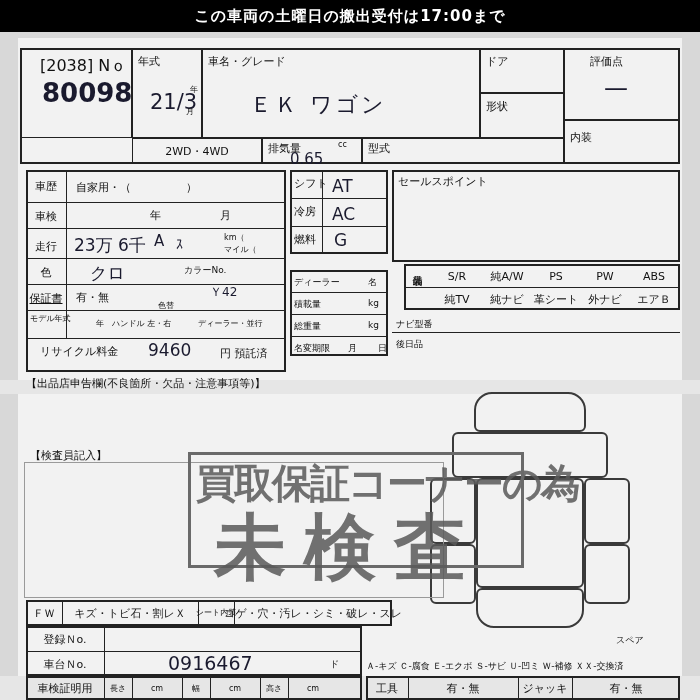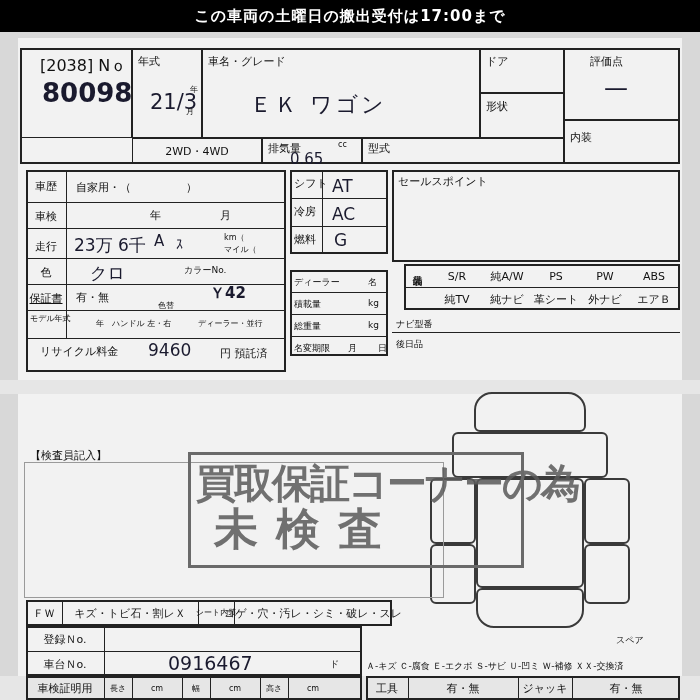--- a/index.html
+++ b/index.html
@@ -127,34 +127,35 @@
   <div class="hand" style="left:74px;top:234px;font-size:17px;">23万 6千</div>
   <div class="hand" style="left:154px;top:232px;font-size:15px;">A</div>
   <div class="hand" style="left:176px;top:236px;font-size:14px;">ｽ</div>
   <div class="lbl xs" style="left:224px;top:232px;">km（</div>
   <div class="lbl xs" style="left:224px;top:244px;">マイル（</div>
 
   <div class="lbl ctr" style="left:26px;top:262px;width:40px;height:20px;">色</div>
   <div class="hand" style="left:90px;top:262px;font-size:17px;">クロ</div>
   <div class="lbl xs" style="left:158px;top:262px;line-height:9px;margin-top:39px;">色替</div>
   <div class="lbl sm" style="left:184px;top:264px;">カラーNo.</div>
-  <div class="hand" style="left:210px;top:284px;font-size:15px;font-weight:bold;">Ｙ42</div>
+  <div class="hand" style="left:210px;top:284px;font-size:12px;">Ｙ42</div>
 
   <div class="lbl ctr" style="left:26px;top:288px;width:40px;height:20px;text-decoration:underline;">保証書</div>
   <div class="lbl" style="left:76px;top:290px;">有・無</div>
 
   <div class="lbl xs" style="left:30px;top:314px;line-height:10px;width:34px;">モデル年式</div>
   <div class="lbl xs" style="left:96px;top:318px;">年</div>
   <div class="lbl xs" style="left:112px;top:318px;">ハンドル 左・右</div>
   <div class="lbl xs" style="left:198px;top:318px;">ディーラー・並行</div>
 
   <div class="lbl" style="left:40px;top:344px;">リサイクル料金</div>
   <div class="hand" style="left:148px;top:340px;font-size:17px;">9460</div>
   <div class="lbl" style="left:220px;top:346px;">円 預託済</div>
 
+  <div class="lbl" style="left:26px;top:376px;">【出品店申告欄(不良箇所・欠品・注意事項等)】</div>
 
   <div class="bx th" style="left:290px;top:170px;width:98px;height:84px;"></div>
   <div class="line" style="left:290px;top:198px;width:98px;height:1px;"></div>
   <div class="line" style="left:290px;top:226px;width:98px;height:1px;"></div>
   <div class="line" style="left:322px;top:170px;width:1px;height:84px;"></div>
 
   <div class="lbl" style="left:294px;top:176px;">シフト</div>
   <div class="hand" style="left:332px;top:176px;font-size:17px;">AT</div>
   <div class="lbl" style="left:294px;top:204px;">冷房</div>
   <div class="hand" style="left:332px;top:204px;font-size:17px;">AC</div>
@@ -209,21 +210,21 @@
     <div class="carpart" style="left:154px;top:152px;width:46px;height:60px;"></div>
     <div class="carpart" style="left:46px;top:196px;width:108px;height:40px;border-radius:6px 6px 18px 18px;"></div>
   </div>
   <div class="lbl sm" style="left:616px;top:634px;">スペア</div>
 
   <div class="lbl" style="left:30px;top:448px;">【検査員記入】</div>
   <div class="bx" style="left:24px;top:462px;width:420px;height:136px;border-color:#9a9a9a;"></div>
 
   <div class="wm" style="left:196px;top:456px;font-size:40px;letter-spacing:-2px;">買取保証コーナーの為</div>
   <div class="wmbox" style="left:188px;top:452px;width:336px;height:116px;"></div>
-  <div class="wm" style="left:214px;top:500px;font-size:44px;letter-spacing:18px;">未検査</div>
+  <div class="wm" style="left:214px;top:500px;font-size:72px;letter-spacing:18px;">未検査</div>
 
   <div class="bx th" style="left:26px;top:600px;width:366px;height:26px;"></div>
   <div class="line" style="left:62px;top:600px;width:1px;height:26px;"></div>
   <div class="line" style="left:198px;top:600px;width:1px;height:26px;"></div>
   <div class="line" style="left:234px;top:600px;width:1px;height:26px;"></div>
   <div class="lbl ctr" style="left:26px;top:600px;width:36px;height:26px;">ＦＷ</div>
   <div class="lbl ctr" style="left:62px;top:600px;width:136px;height:26px;">キズ・トビ石・割レＸ</div>
   <div class="lbl ctr xs" style="left:198px;top:600px;width:36px;height:26px;line-height:10px;">シート内装</div>
   <div class="lbl ctr" style="left:234px;top:600px;width:158px;height:26px;">コゲ・穴・汚レ・シミ・破レ・スレ</div>
 

